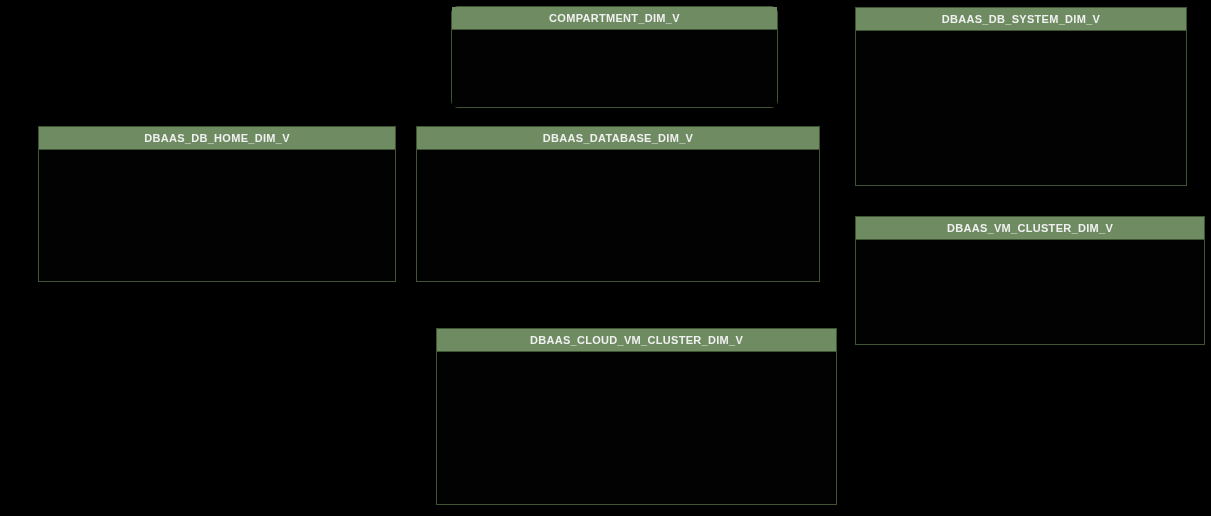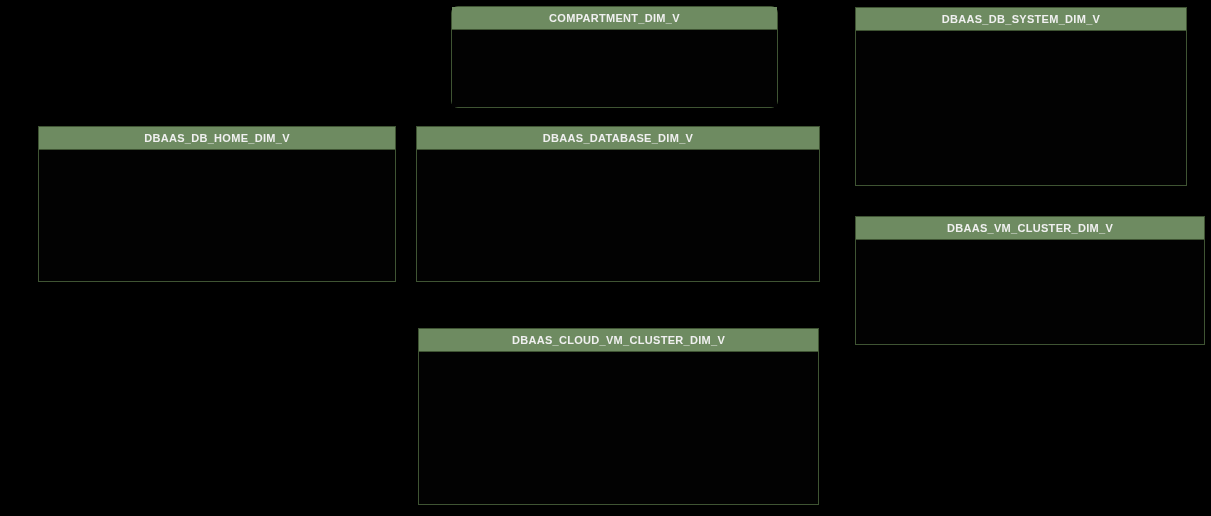--- a/index.html
+++ b/index.html
@@ -47,21 +47,21 @@
   .tbox .tbody {
     flex: 1 1 auto;
     background: var(--body-fill);
   }
   
   .t-compartment      { left: 451px; top: 6px;   width: 327px; height: 102px; border-radius: 7px; }
   .t-db-home          { left: 7px;   top: 126px; width: 358px; height: 156px; margin-left: 31px; }
   .t-database         { left: 416px; top: 126px; width: 404px; height: 156px; justify-content: flex-end; }
   .t-db-system        { left: 855px; top: 7px;   width: 332px; height: 179px; }
   .t-vm-cluster       { left: 855px; top: 216px; width: 350px; height: 129px; }
-  .t-cloud-vm-cluster { left: 418px; top: 328px; width: 401px; height: 177px; }
+  .t-cloud-vm-cluster { left: 436px; top: 328px; width: 401px; height: 177px; }
 </style>
 </head>
 <body>
 
 <div class="canvas">
 
   <div class="tbox t-compartment">
     <div class="thead">
       <span class="ttitle">COMPARTMENT_DIM_V</span>
     </div>

